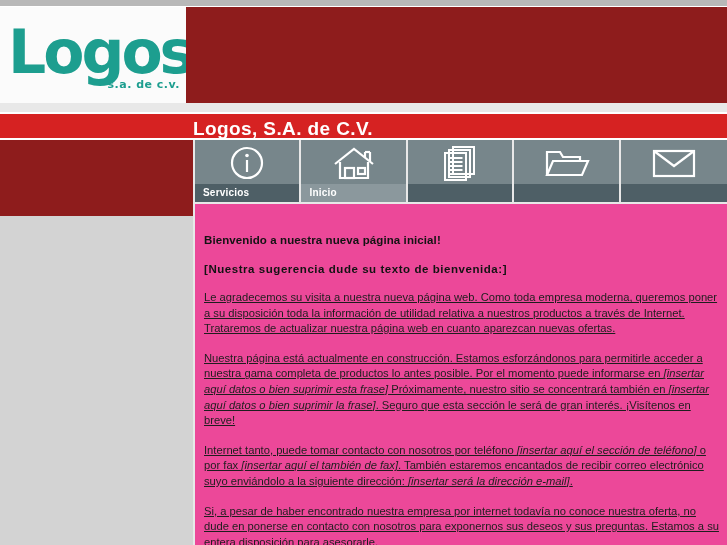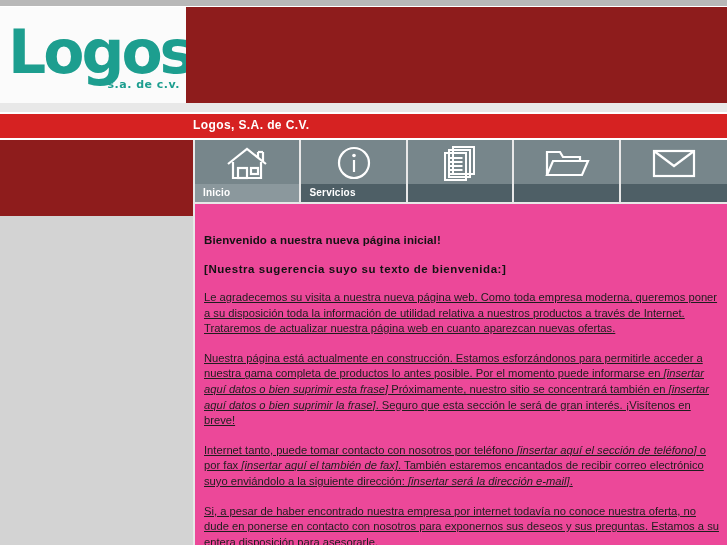--- a/index.html
+++ b/index.html
@@ -92,21 +92,21 @@
     height: 24px;
     background: #d62222;
     border-top: 2px solid #ffffff;
     border-bottom: 2px solid #ffffff;
   }
   .title-text {
     position: absolute;
     left: 193px;
     top: 4px;
     color: #ffffff;
-    font-size: 12px;
+    font-size: 19px;
     font-weight: 700;
     letter-spacing: 0.4px;
     font-family: "Liberation Sans", sans-serif;
   }
 
   
   .left-col {
     position: absolute;
     left: 0; top: 140px;
     width: 193px;
@@ -224,44 +224,44 @@
   <div class="title-band">
     <div class="title-text">Logos, S.A. de C.V.</div>
   </div>
 
   <div class="left-col">
     <div class="left-red"></div>
   </div>
 
   <div class="navbar">
 
+    <div class="nav-item">
+      <div class="nav-icon">
+        <svg width="38" height="38" viewBox="0 0 38 38" fill="none" stroke="#ffffff" stroke-width="2.2">
+          <circle cx="19" cy="19" r="15"></circle>
+          <circle cx="19" cy="11.5" r="1.8" fill="#ffffff" stroke="none"></circle>
+          <line x1="19" y1="16" x2="19" y2="28"></line>
+        </svg>
+      </div>
+      <div class="nav-label">Servicios</div>
+    </div>
+
     <div class="nav-item active">
       <div class="nav-icon">
         <svg width="44" height="36" viewBox="0 0 44 36" fill="none" stroke="#ffffff" stroke-width="2.2">
           <polyline points="3,19 22,4 41,19"></polyline>
           <polyline points="8,17 8,33 36,33 36,17"></polyline>
           <rect x="13" y="23" width="9" height="10"></rect>
           <rect x="26" y="23" width="7" height="6"></rect>
           <line x1="33" y1="7" x2="33" y2="13"></line>
           <line x1="33" y1="7" x2="38" y2="7"></line>
           <line x1="38" y1="7" x2="38" y2="16"></line>
         </svg>
       </div>
       <div class="nav-label">Inicio</div>
-    </div>
-
-    <div class="nav-item">
-      <div class="nav-icon">
-        <svg width="38" height="38" viewBox="0 0 38 38" fill="none" stroke="#ffffff" stroke-width="2.2">
-          <circle cx="19" cy="19" r="15"></circle>
-          <circle cx="19" cy="11.5" r="1.8" fill="#ffffff" stroke="none"></circle>
-          <line x1="19" y1="16" x2="19" y2="28"></line>
-        </svg>
-      </div>
-      <div class="nav-label">Servicios</div>
     </div>
 
     <div class="nav-item">
       <div class="nav-icon">
         <svg width="36" height="38" viewBox="0 0 36 38" fill="none" stroke="#ffffff" stroke-width="2">
           <rect x="11" y="3" width="21" height="27"></rect>
           <rect x="7" y="6" width="21" height="27"></rect>
           <rect x="3" y="9" width="21" height="27"></rect>
           <line x1="6.5" y1="14" x2="20.5" y2="14"></line>
           <line x1="6.5" y1="18" x2="20.5" y2="18"></line>
@@ -292,21 +292,21 @@
       </div>
       <div class="nav-label"></div>
     </div>
 
   </div>
 
   <div class="content">
 
     <p class="h-welcome">Bienvenido a nuestra nueva página inicial!</p>
 
-    <p class="h-suggestion">[Nuestra sugerencia suyo su texto de bienvenida:]</p>
+    <p class="h-suggestion">[Nuestra sugerencia dude su texto de bienvenida:]</p>
 
     <p class="para">Le agradecemos su visita a nuestra nueva página web. Como toda empresa moderna, queremos poner a su disposición toda la información de utilidad relativa a nuestros productos a través de Internet. Trataremos de actualizar nuestra página web en cuanto aparezcan nuevas ofertas.</p>
 
     <p class="para"><span>Nuestra página está actualmente en construcción. Estamos esforzándonos para permitirle acceder a nuestra gama completa de productos lo antes posible. Por el momento puede informarse en </span><em>[insertar aquí datos o bien suprimir esta frase]</em><span> Próximamente, nuestro sitio se concentrará también en </span><em>[insertar aquí datos o bien suprimir la frase]</em><span>. Seguro que esta sección le será de gran interés. ¡Visítenos en breve!</span></p>
 
     <p class="para"><span>Internet tanto, puede tomar contacto con nosotros por teléfono </span><em>[insertar aquí el sección de teléfono]</em><span> o por fax </span><em>[insertar aquí el también de fax]</em><span>. También estaremos encantados de recibir correo electrónico suyo enviándolo a la siguiente dirección: </span><em>[insertar será la dirección e-mail]</em><span>.</span></p>
 
     <p class="para">Si, a pesar de haber encontrado nuestra empresa por internet todavía no conoce nuestra oferta, no dude en ponerse en contacto con nosotros para exponernos sus deseos y sus preguntas. Estamos a su entera disposición para asesorarle.</p>
 
   </div>

